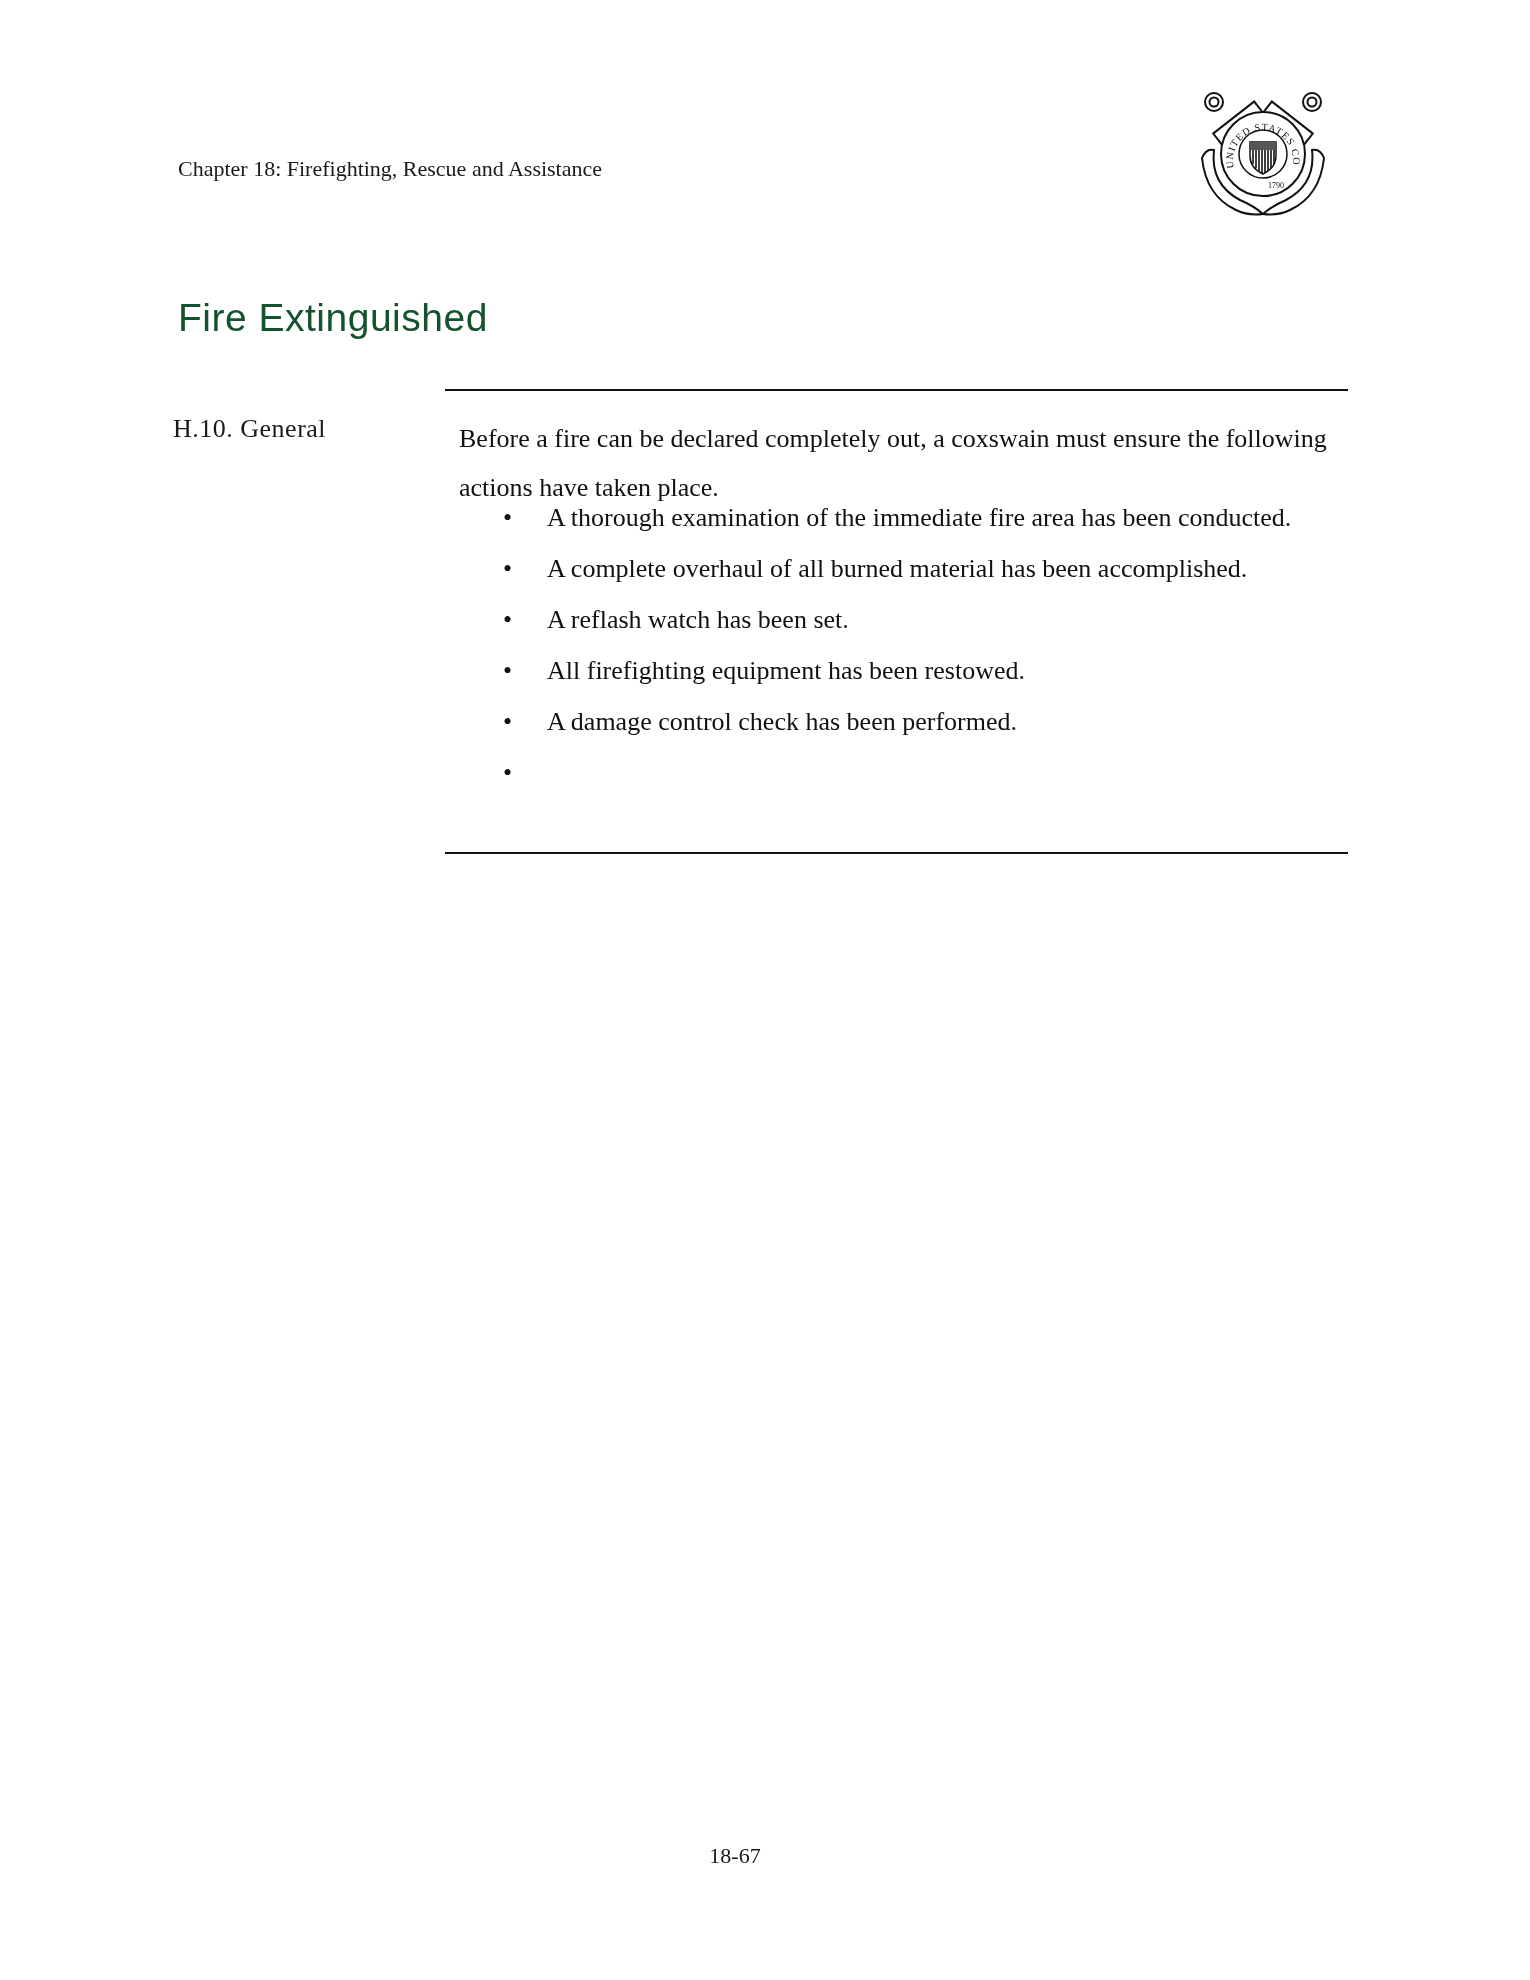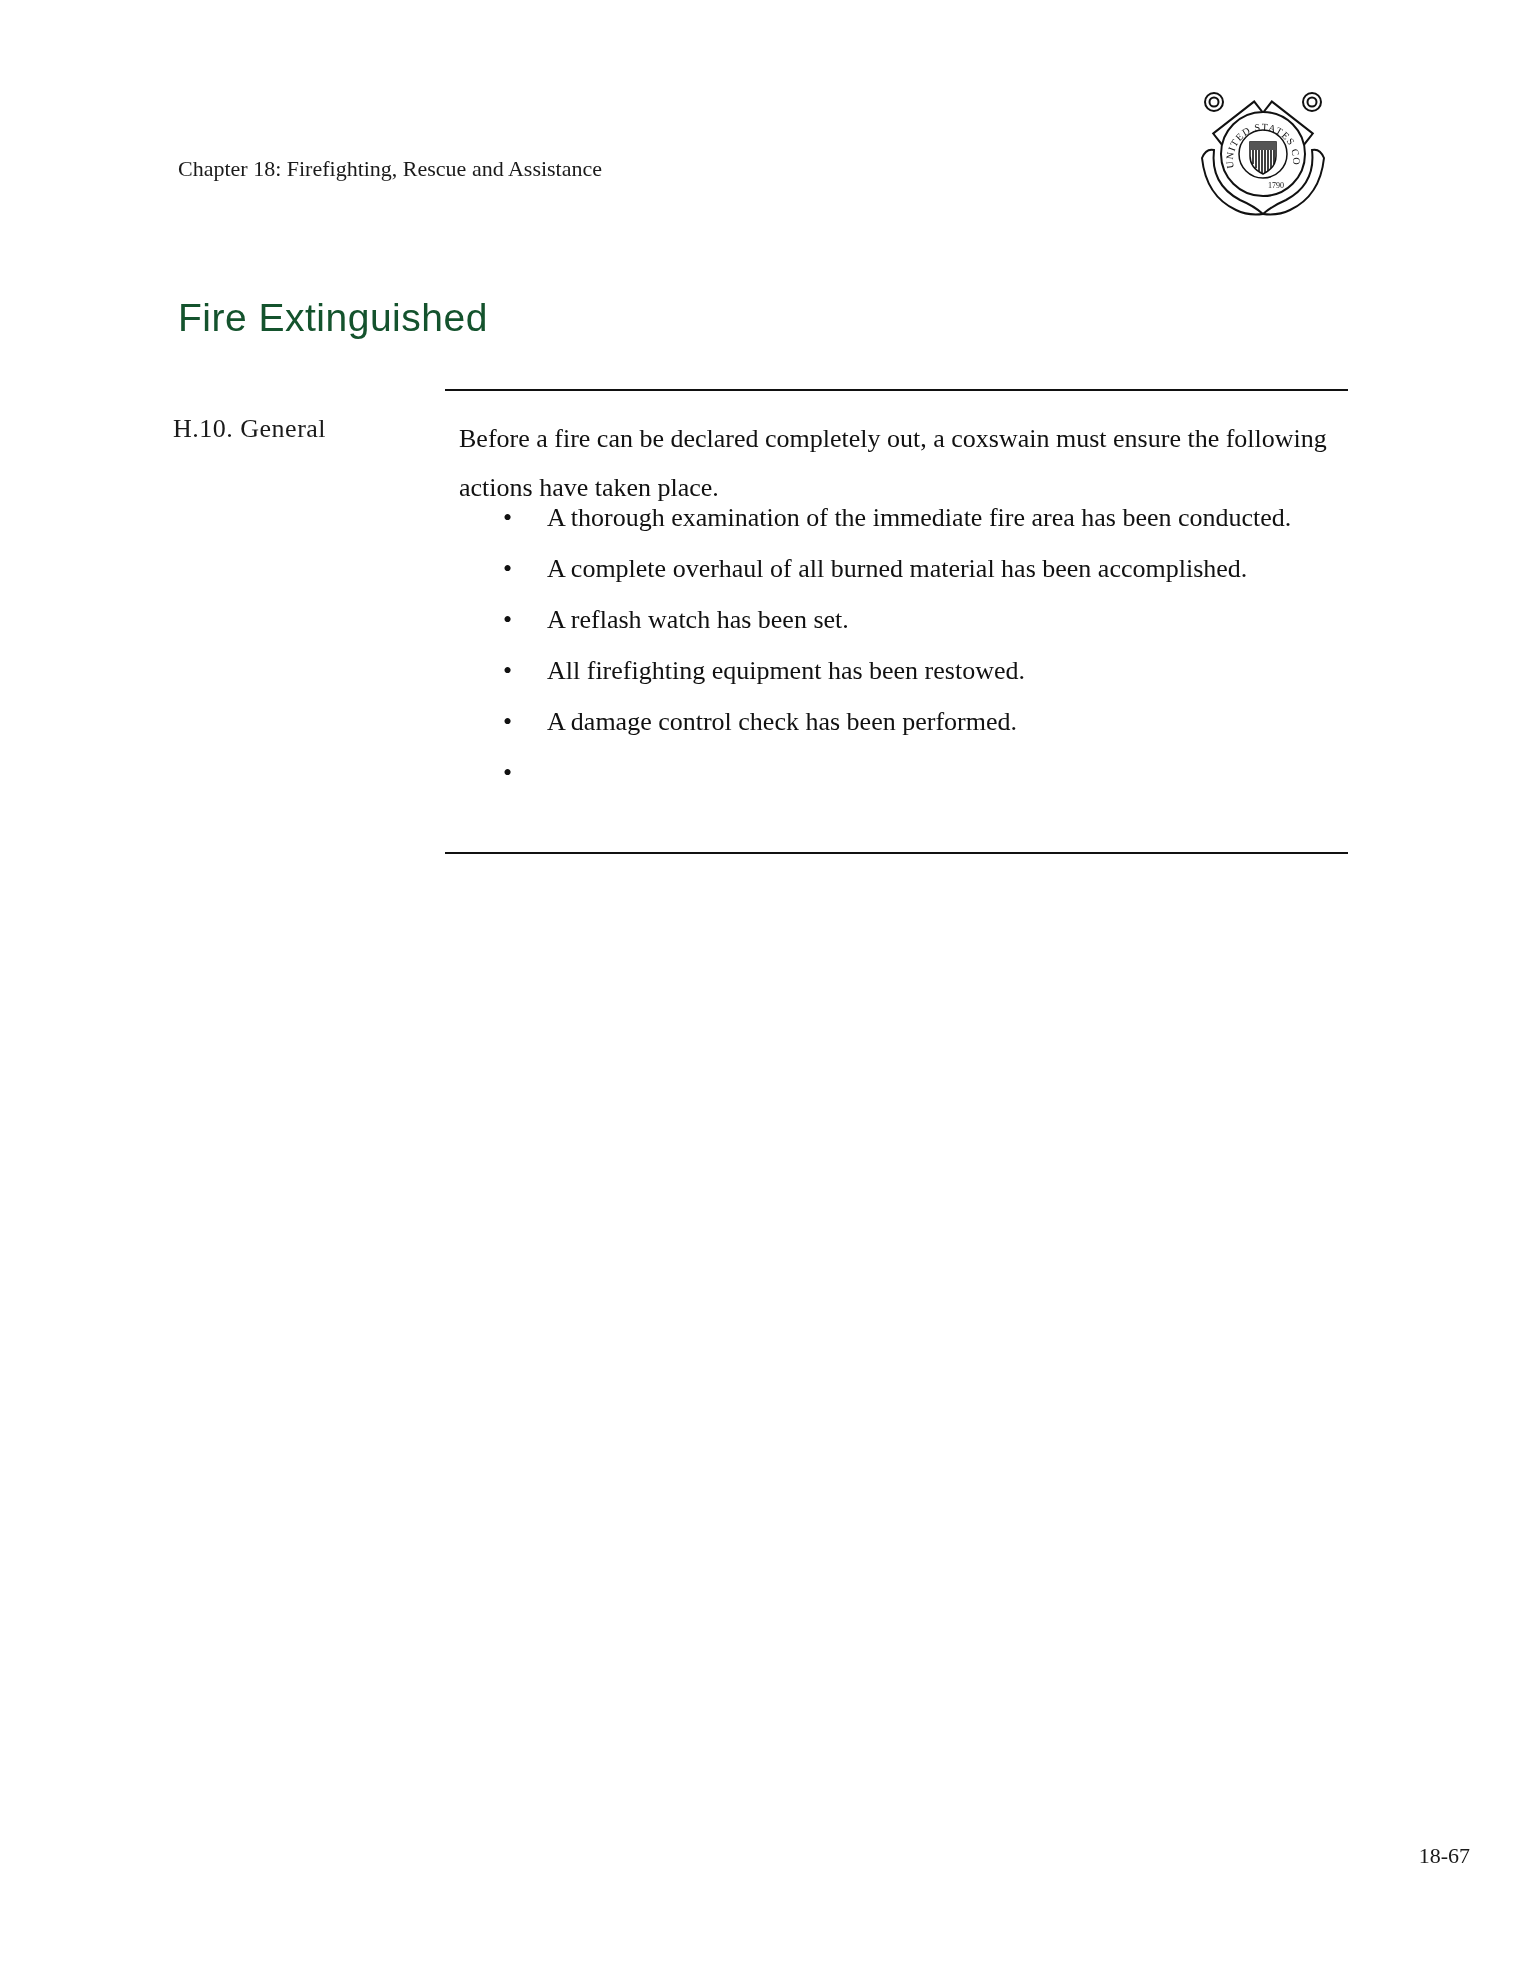--- a/index.html
+++ b/index.html
@@ -8,21 +8,21 @@
     .seal { position: absolute; left: 1192px; top: 88px; width: 142px; height: 136px; }
     .title { position: absolute; left: 178px; top: 296px; font-family: "Liberation Sans", sans-serif; font-size: 39px; color: #14532d; letter-spacing: 0.5px; }
     .rule { position: absolute; left: 445px; width: 903px; height: 0; border-top: 2.5px solid #111; }
     .rule.top { top: 389px; }
     .rule.bottom { top: 852px; }
     .section-label { position: absolute; left: 173px; top: 414px; font-family: "Liberation Serif", serif; font-size: 26px; color: #1a1a1a; letter-spacing: 0.5px; }
     .body-text { position: absolute; left: 459px; top: 414px; width: 880px; font-family: "Liberation Serif", serif; font-size: 26px; line-height: 49px; color: #111; }
     .bullets { position: absolute; left: 459px; top: 500px; width: 890px; margin: 0; padding: 0; list-style: none; font-family: "Liberation Serif", serif; font-size: 26px; line-height: 35px; color: #111; }
     .bullets li { position: relative; padding-left: 88px; margin-bottom: 16px; }
     .bullets li .dot { position: absolute; left: 44px; top: 0; }
-    .page-num { position: absolute; left: 0; width: 1470px; top: 1843px; text-align: right; font-family: "Liberation Serif", serif; font-size: 22px; color: #1a1a1a; }
+    .page-num { position: absolute; left: 0; width: 1470px; top: 1843px; text-align: center; font-family: "Liberation Serif", serif; font-size: 22px; color: #1a1a1a; }
   </style>
 </head>
 <body>
 
 <div class="header">Chapter 18:  Firefighting, Rescue and Assistance</div>
 
 <div class="seal">
   <svg width="142" height="136" viewBox="0 0 142 136" xmlns="http://www.w3.org/2000/svg">
     <defs>
       <path id="sealArc" d="M 42 80 A 30 30 0 1 1 100 80" fill="none"></path>

